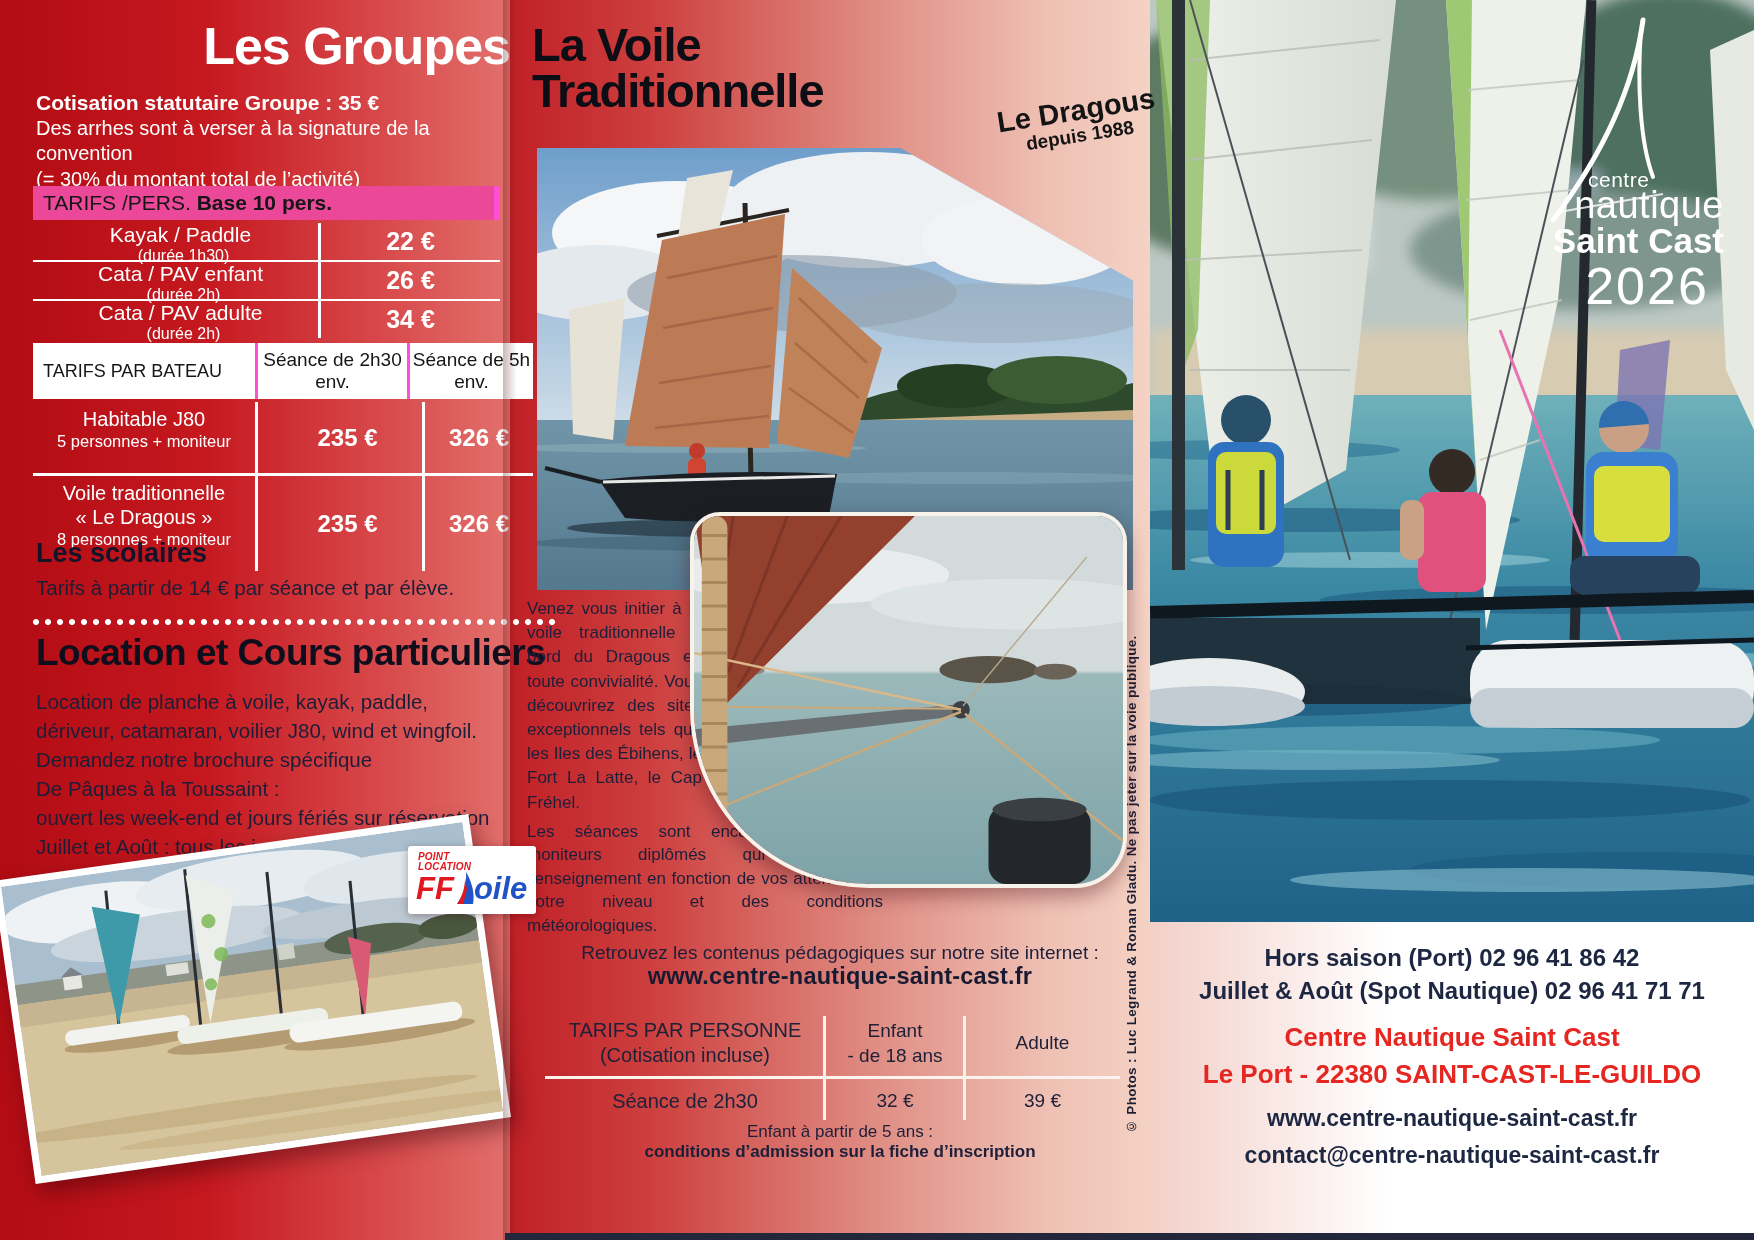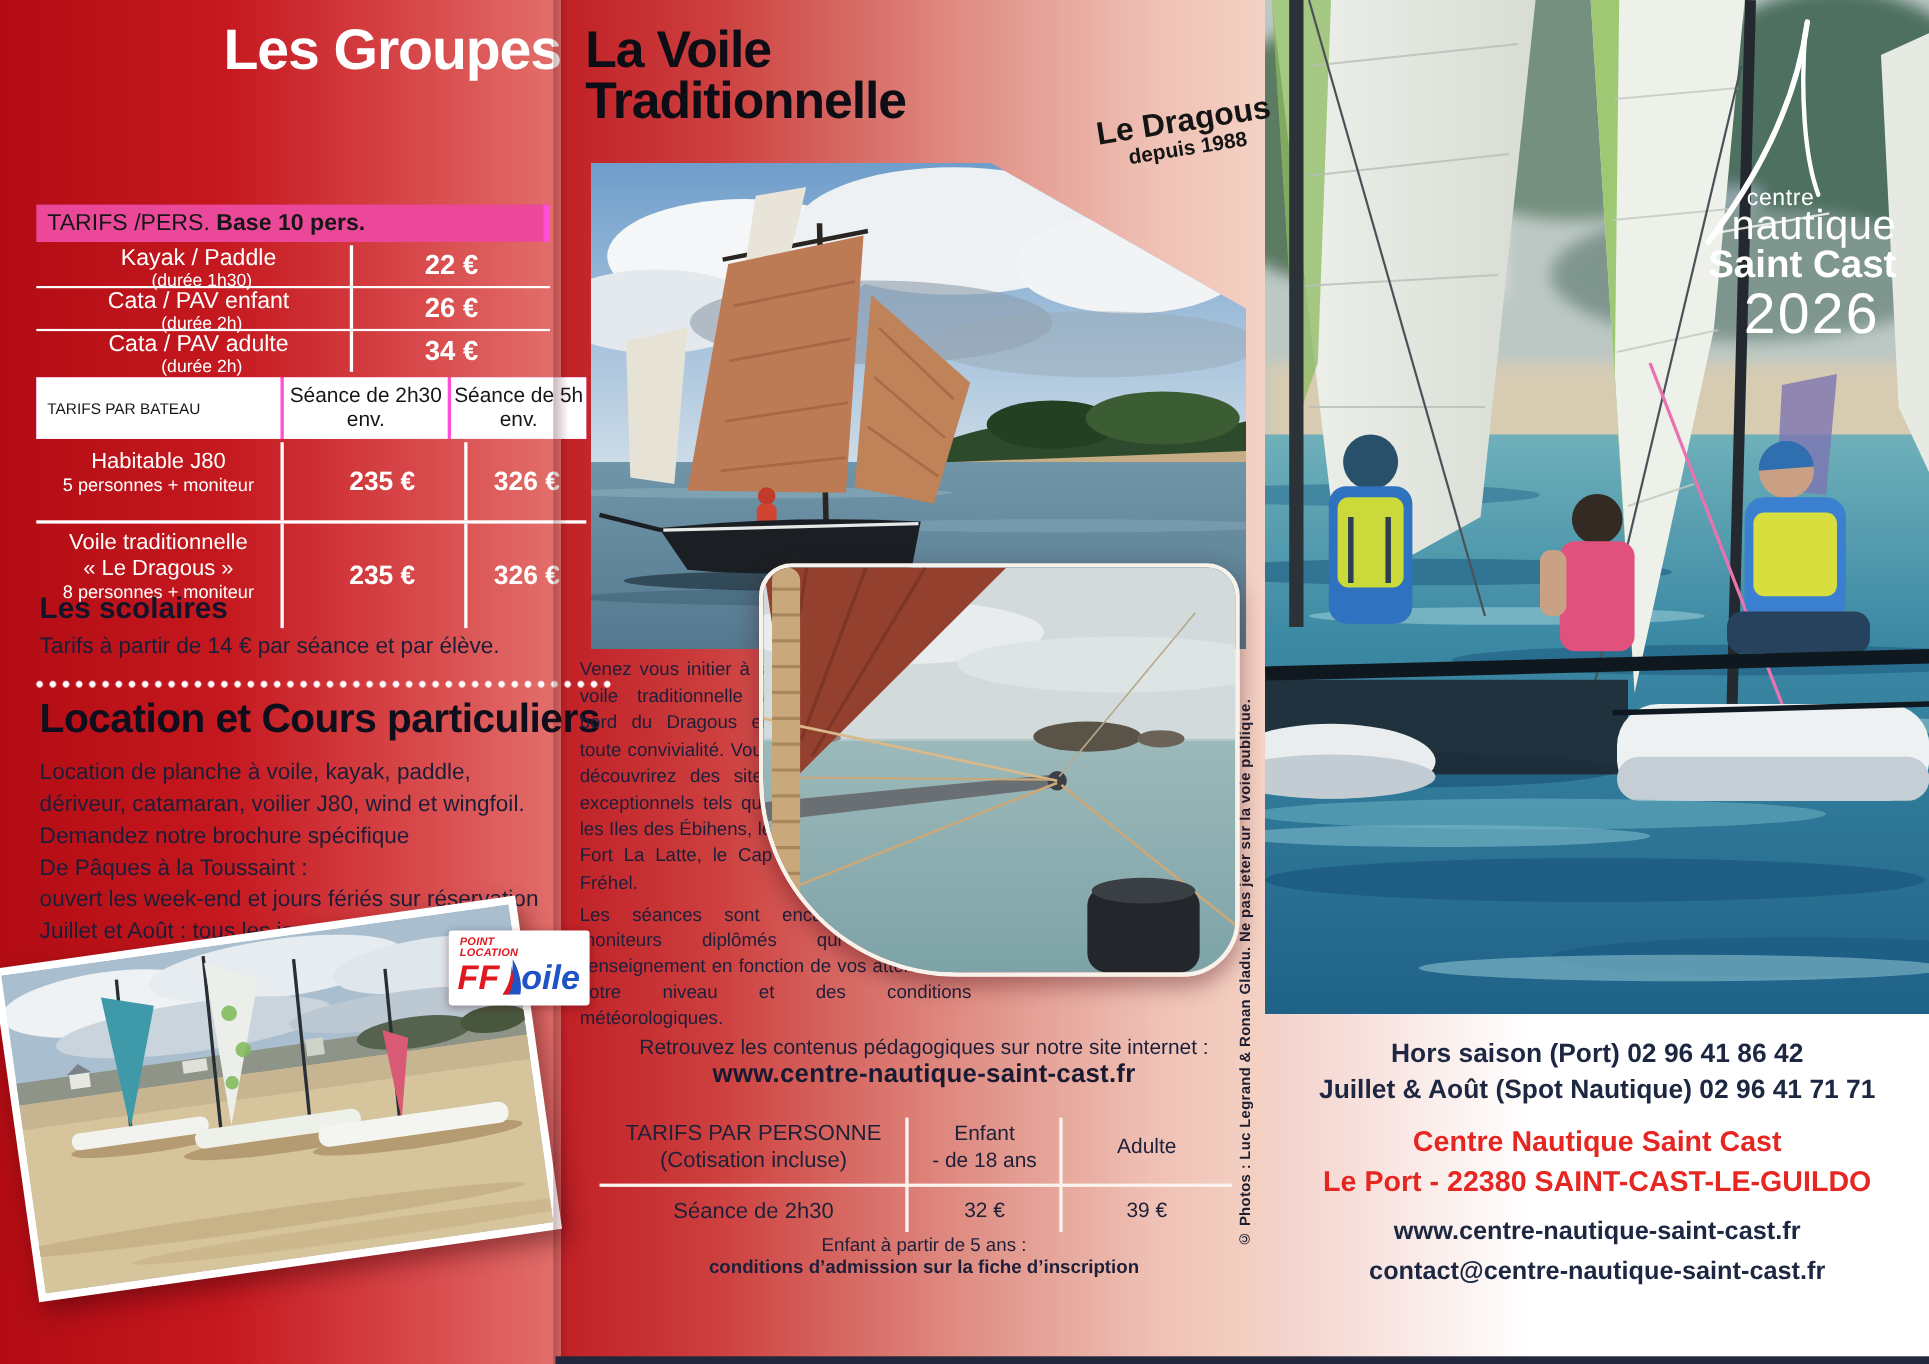--- a/index.html
+++ b/index.html
@@ -31,21 +31,21 @@
   .t1-row + .t1-row{border-top:2.5px solid #fff;}
   .t1-label{width:275px;padding-left:10px;display:flex;align-items:center;font-size:21px;flex-direction:column;}
   .t1-label small{font-size:16px;margin-left:6px;}
   .t1-price{flex:1;border-left:3px solid #fff;display:flex;align-items:center;justify-content:center;
     font-size:25px;font-weight:bold;}
 
   .t2{left:33px;top:343px;width:500px;}
   .t2-head{display:flex;background:#ff4fd4;height:56px;}
   .t2-hc{background:#fff;color:#161616;display:flex;align-items:center;justify-content:center;
     text-align:center;line-height:1.15;}
-  .t2-hc1{width:222px;font-size:14px;justify-content:flex-start;padding-left:10px;box-sizing:border-box;}
+  .t2-hc1{width:222px;font-size:18px;justify-content:flex-start;padding-left:10px;box-sizing:border-box;}
   .t2-hc2{width:149px;margin-left:3px;font-size:19px;}
   .t2-hc3{flex:1;margin-left:3px;font-size:19px;}
   .t2-body{margin-top:3px;color:#fff;}
   .t2-row{display:flex;align-items:stretch;}
   .t2-row + .t2-row{border-top:3px solid #fff;}
   .t2-c1{width:222px;text-align:center;padding:5px 0 22px;}
   .t2-name{font-size:20px;line-height:24px;}
   .t2-sub{font-size:16.5px;line-height:20px;}
   .t2-cp{border-left:3px solid #fff;display:flex;align-items:center;justify-content:center;
     font-size:24px;font-weight:bold;}
@@ -138,20 +138,25 @@
 <body>
 
 <div class="page">
 
   <div class="abs panel-left"></div>
   <div class="abs panel-middle"></div>
   <div class="abs panel-right"></div>
 
   <div class="abs lg-title">Les Groupes</div>
 
+  <div class="abs lg-intro">
+    <div class="b1">Cotisation statutaire Groupe : 35 €</div>
+    <div>Des arrhes sont à verser à la signature de la convention</div>
+    <div>(= 30% du montant total de l’activité)</div>
+  </div>
 
   <div class="abs t1">
     <div class="t1-header">
       <span>TARIFS /PERS.</span>
       <span class="hb">Base 10 pers.</span>
     </div>
     <div class="t1-row">
       <div class="t1-label">
           <span>Kayak / Paddle</span>
           <small>(durée 1h30)</small>

